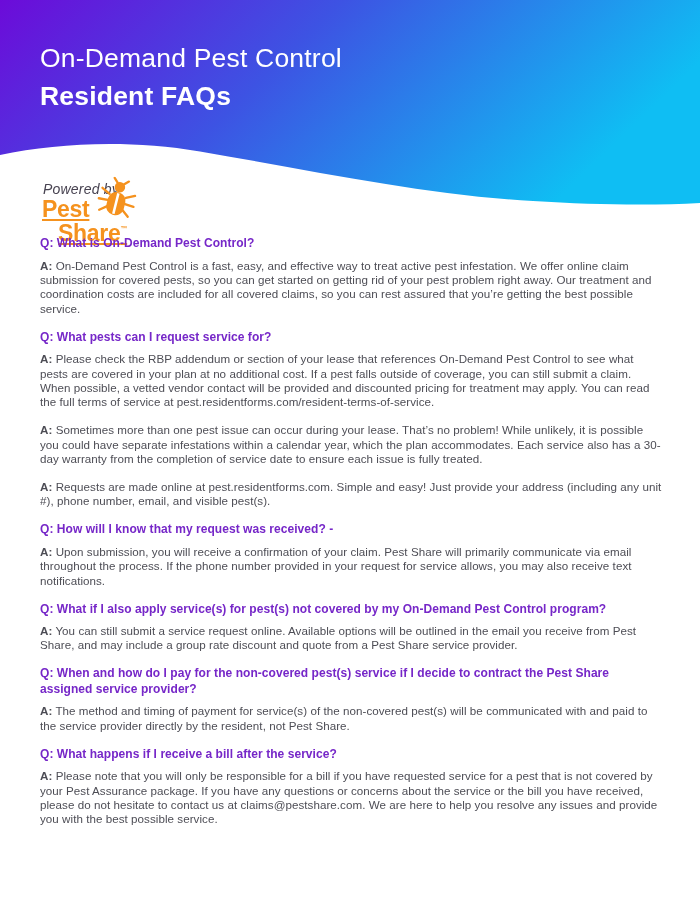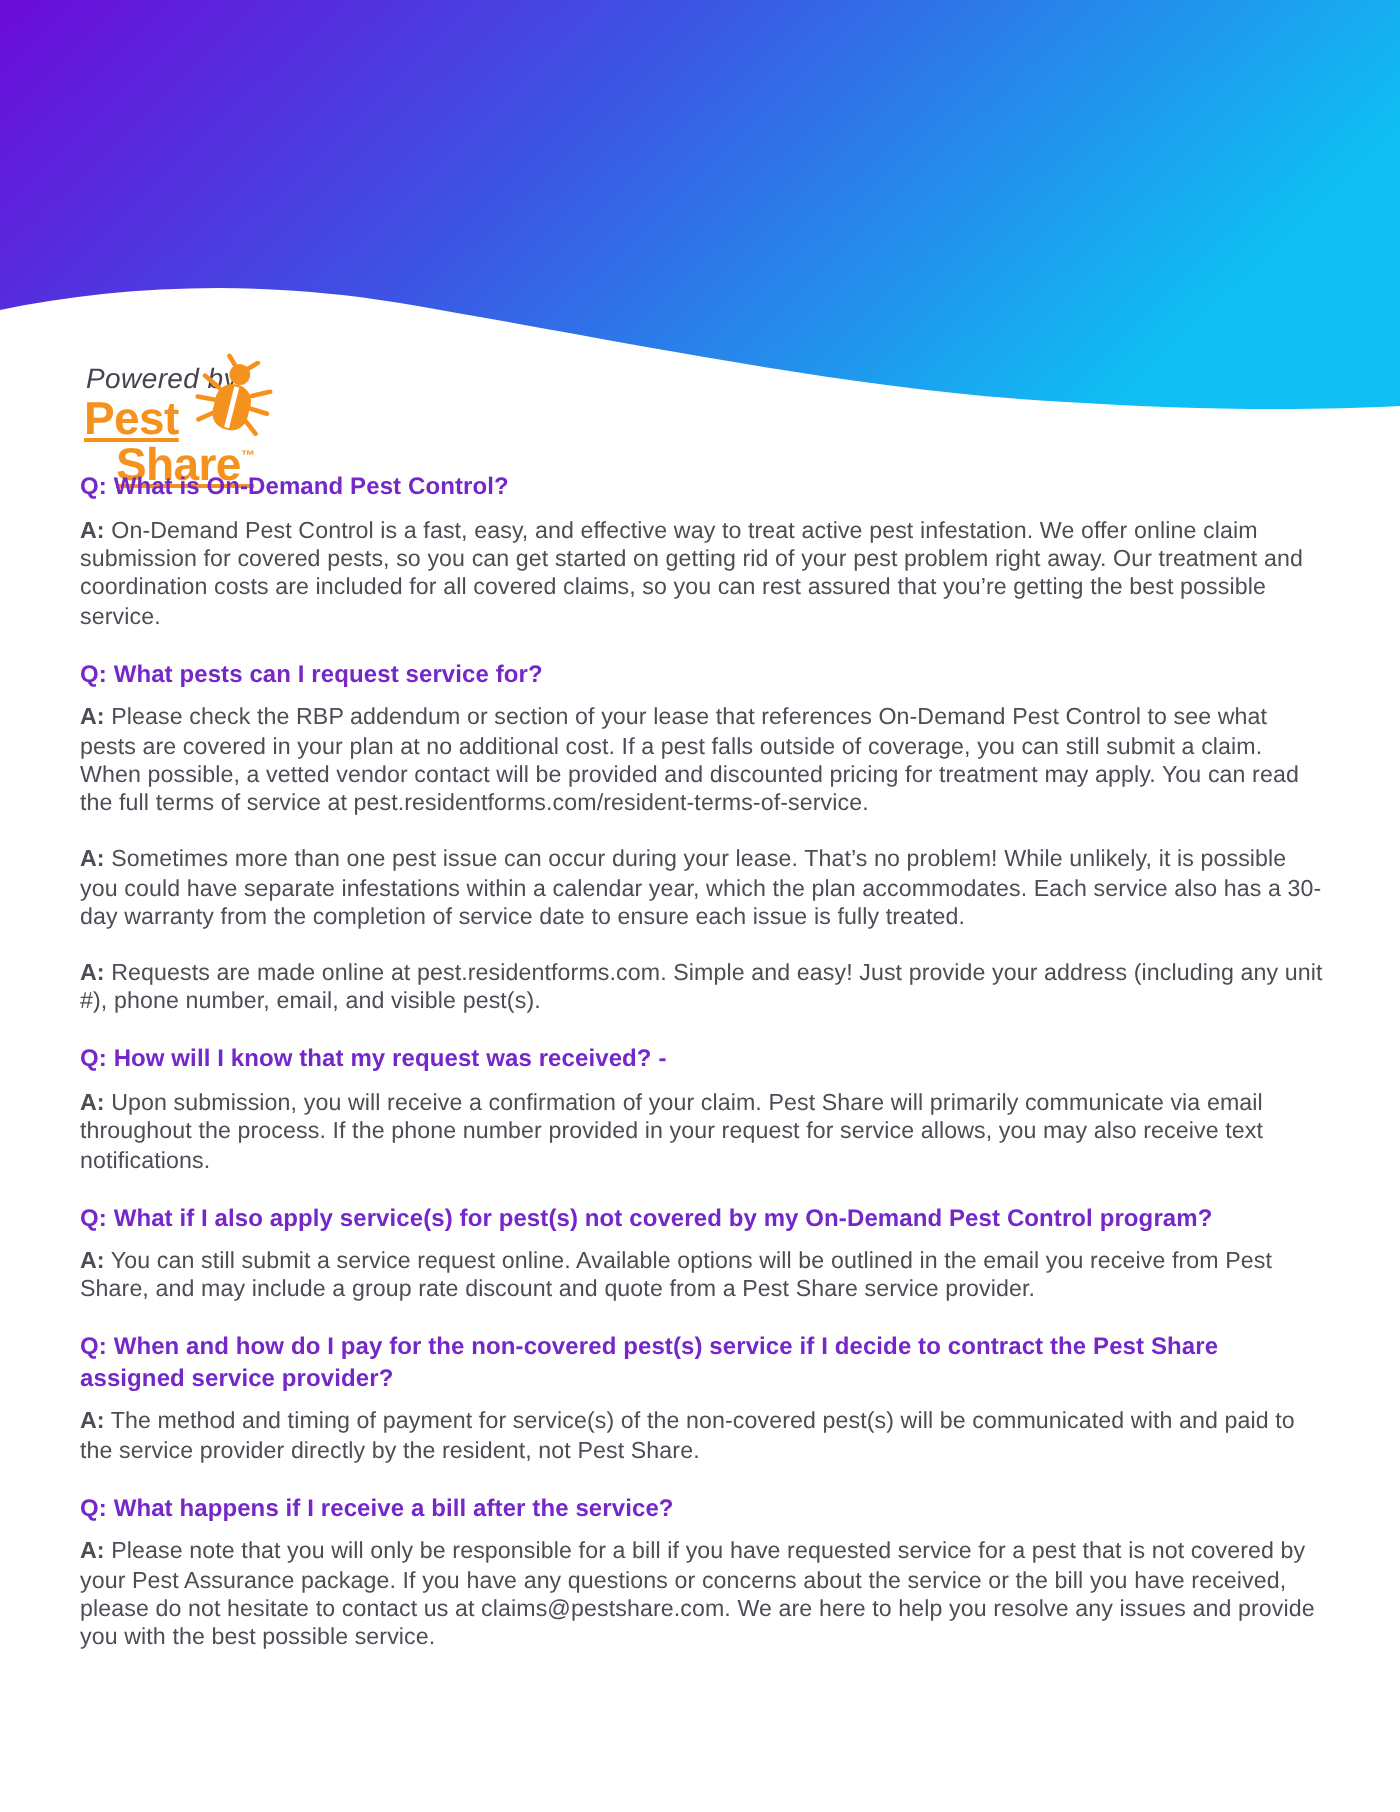--- a/index.html
+++ b/index.html
@@ -44,20 +44,24 @@
       <defs>
         <linearGradient id="hg" x1="0" y1="0" x2="1" y2="0.3">
           <stop offset="0" stop-color="#6C0BD9"></stop>
           <stop offset="0.45" stop-color="#3D53E3"></stop>
           <stop offset="1" stop-color="#0FBEF3"></stop>
         </linearGradient>
       </defs>
       <path fill="url(#hg)" d="M0,0 H700 V203 C655,205.5 595,205 533,201 C425,195 320,172 200,151.5 C128,139.5 58,143 0,155 Z"></path>
     </svg>
 
+    <div class="header-text">
+      <div class="title1">On-Demand Pest Control</div>
+      <div class="title2">Resident FAQs</div>
+    </div>
 
     <div class="rbp-lockup">
       <svg width="58" height="60" viewBox="0 0 58 60" aria-hidden="true">
         <rect x="11" y="13" width="36" height="36" rx="9" fill="#4E55E0" transform="rotate(45 25 35)"></rect>
         <rect x="11" y="11" width="36" height="36" rx="9" fill="#29D3C4" transform="rotate(45 31 27)"></rect>
         <path d="M29,4 L52,21 L52,51 L6,51 L6,21 Z" fill="#ffffff" stroke="#ffffff" stroke-width="7" stroke-linejoin="round"></path>
         <text x="29" y="39" text-anchor="middle" font-family="Liberation Sans, sans-serif" font-size="17" font-weight="700" fill="#7C2BD9">rbp</text>
       </svg>
 
     </div>

